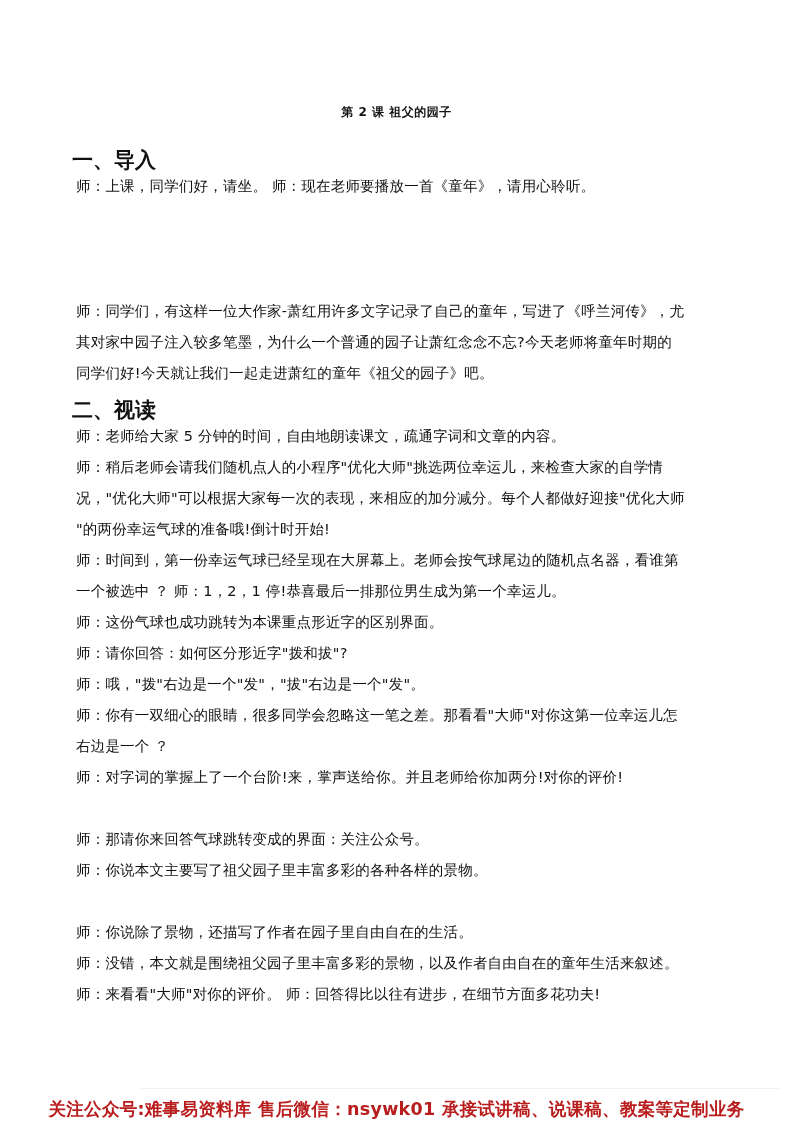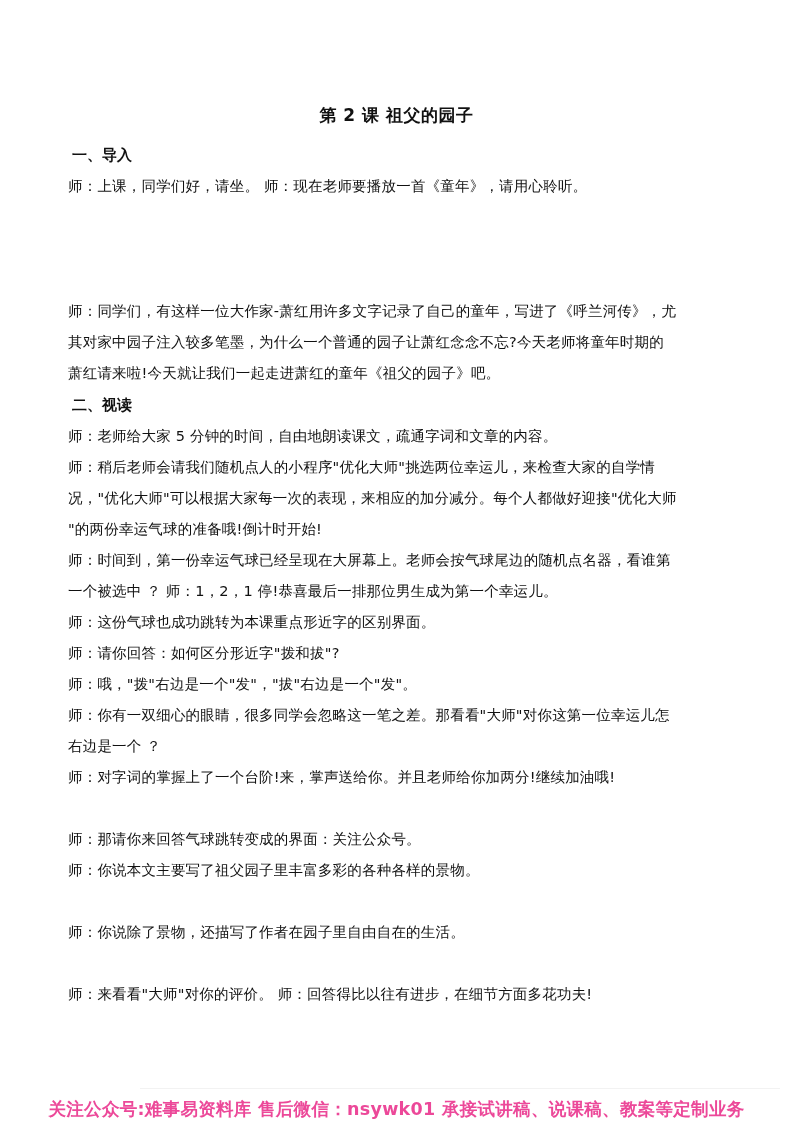--- a/index.html
+++ b/index.html
@@ -1,52 +1,53 @@
 <!DOCTYPE html>
 <html><head>
   <meta charset="utf-8">
   <style>
     html, body { margin: 0; padding: 0; background: #ffffff; }
     body { width: 793px; height: 1122px; position: relative; overflow: hidden;
            font-family: "DejaVu Sans", "Liberation Sans", sans-serif; color: #111; }
     .page { position: absolute; left: 0; top: 0; width: 793px; height: 1122px; }
     .title { position: absolute; left: 0; width: 793px; top: 104px; text-align: center;
-             font-size: 17px; font-weight: bold; letter-spacing: 0.5px; }
-    .section { position: absolute; left: 72px; font-size: 15px; font-weight: bold; }
-    .line { position: absolute; left: 68px; font-size: 14.5px; white-space: nowrap; letter-spacing: 0.2px; text-align: center; }
+             font-size: 12px; font-weight: bold; letter-spacing: 0.5px; }
+    .section { position: absolute; left: 72px; font-size: 21px; font-weight: bold; }
+    .line { position: absolute; left: 76px; font-size: 14.5px; white-space: nowrap; letter-spacing: 0.2px; text-align: center; }
     .footer { position: absolute; left: 0; width: 793px; top: 1097px; text-align: center;
-              font-size: 17.5px; font-weight: bold; color: #ec4899; white-space: nowrap;
+              font-size: 17.5px; font-weight: bold; color: #b91c1c; white-space: nowrap;
               letter-spacing: 0.3px; }
     .footer-rule { position: absolute; left: 140px; width: 640px; top: 1088px; height: 1px; background: #f2f2f2; }
   </style>
 </head>
 <body>
 
 <div class="page">
   <div class="title">第 2 课  祖父的园子</div>
 
   <div class="section" style="top:146px">一、导入</div>
   <div class="line" style="top:177px">师：上课，同学们好，请坐。 师：现在老师要播放一首《童年》，请用心聆听。</div>
   <div class="line" style="top:302px">师：同学们，有这样一位大作家-萧红用许多文字记录了自己的童年，写进了《呼兰河传》，尤</div>
   <div class="line" style="top:333px">其对家中园子注入较多笔墨，为什么一个普通的园子让萧红念念不忘?今天老师将童年时期的</div>
-  <div class="line" style="top:364px">萧红请来啦!今天就让我们一起走进萧红的童年《祖父的园子》吧。</div>
+  <div class="line" style="top:364px">同学们好!今天就让我们一起走进萧红的童年《祖父的园子》吧。</div>
 
   <div class="section" style="top:396px">二、视读</div>
   <div class="line" style="top:427px">师：老师给大家 5 分钟的时间，自由地朗读课文，疏通字词和文章的内容。</div>
   <div class="line" style="top:458px">师：稍后老师会请我们随机点人的小程序"优化大师"挑选两位幸运儿，来检查大家的自学情</div>
   <div class="line" style="top:489px">况，"优化大师"可以根据大家每一次的表现，来相应的加分减分。每个人都做好迎接"优化大师</div>
   <div class="line" style="top:520px">"的两份幸运气球的准备哦!倒计时开始!</div>
   <div class="line" style="top:551px">师：时间到，第一份幸运气球已经呈现在大屏幕上。老师会按气球尾边的随机点名器，看谁第</div>
   <div class="line" style="top:582px">一个被选中 ？ 师：1，2，1 停!恭喜最后一排那位男生成为第一个幸运儿。</div>
   <div class="line" style="top:613px">师：这份气球也成功跳转为本课重点形近字的区别界面。</div>
   <div class="line" style="top:644px">师：请你回答：如何区分形近字"拨和拔"?</div>
   <div class="line" style="top:675px">师：哦，"拨"右边是一个"发"，"拔"右边是一个"发"。</div>
   <div class="line" style="top:706px">师：你有一双细心的眼睛，很多同学会忽略这一笔之差。那看看"大师"对你这第一位幸运儿怎</div>
   <div class="line" style="top:737px">右边是一个 ？</div>
-  <div class="line" style="top:768px">师：对字词的掌握上了一个台阶!来，掌声送给你。并且老师给你加两分!继续加油哦!</div>
+  <div class="line" style="top:768px">师：对字词的掌握上了一个台阶!来，掌声送给你。并且老师给你加两分!对你的评价!</div>
   <div class="line" style="top:830px">师：那请你来回答气球跳转变成的界面：关注公众号。</div>
   <div class="line" style="top:861px">师：你说本文主要写了祖父园子里丰富多彩的各种各样的景物。</div>
   <div class="line" style="top:923px">师：你说除了景物，还描写了作者在园子里自由自在的生活。</div>
+  <div class="line" style="top:954px">师：没错，本文就是围绕祖父园子里丰富多彩的景物，以及作者自由自在的童年生活来叙述。</div>
   <div class="line" style="top:985px">师：来看看"大师"对你的评价。 师：回答得比以往有进步，在细节方面多花功夫!</div>
 
   <div class="footer-rule"></div>
   <div class="footer">关注公众号:难事易资料库  售后微信：nsywk01  承接试讲稿、说课稿、教案等定制业务</div>
 </div>
 
 </body></html>

